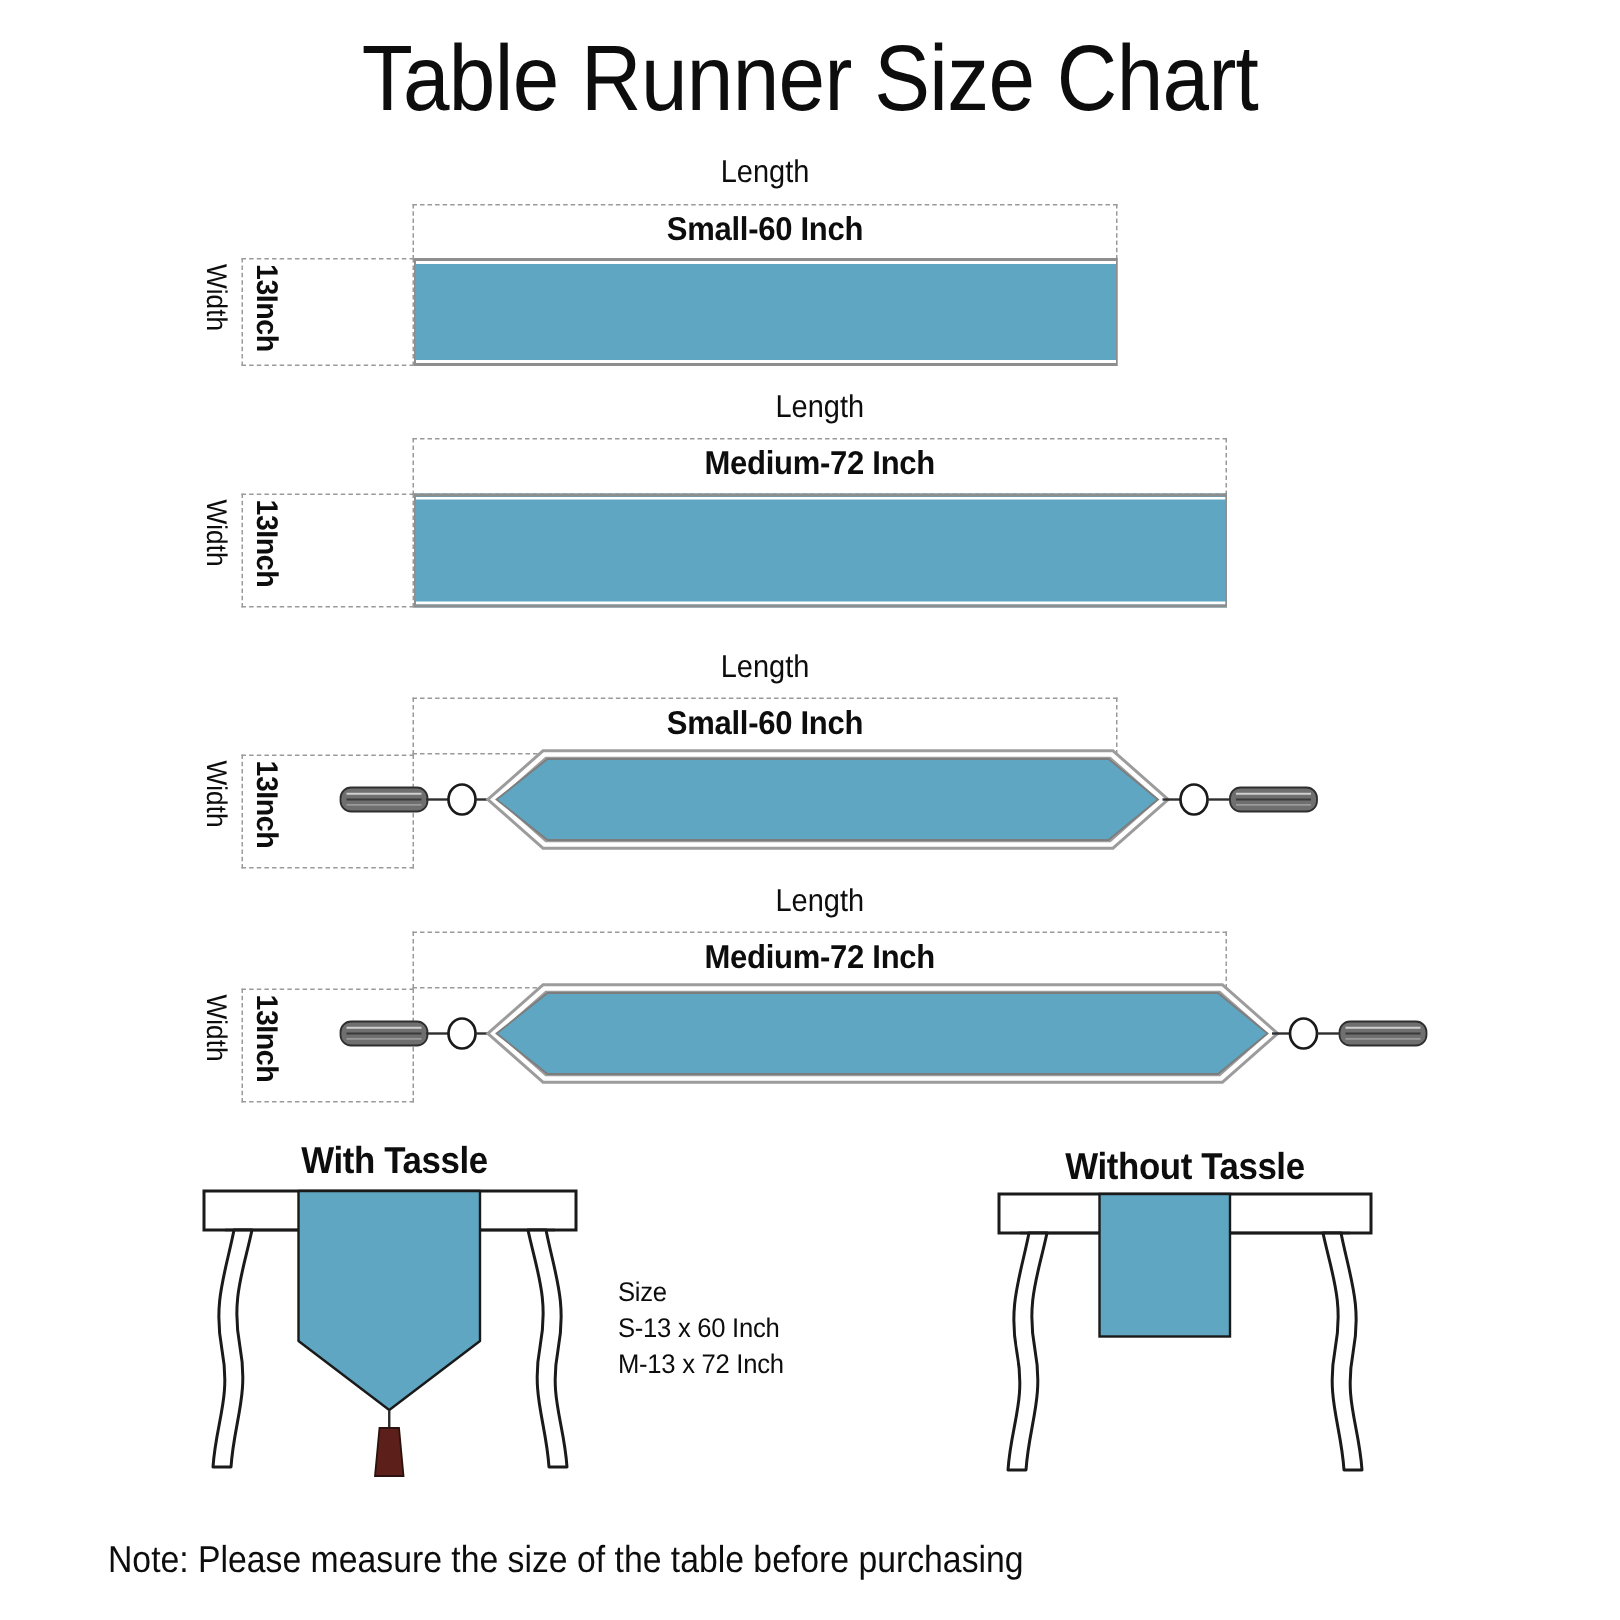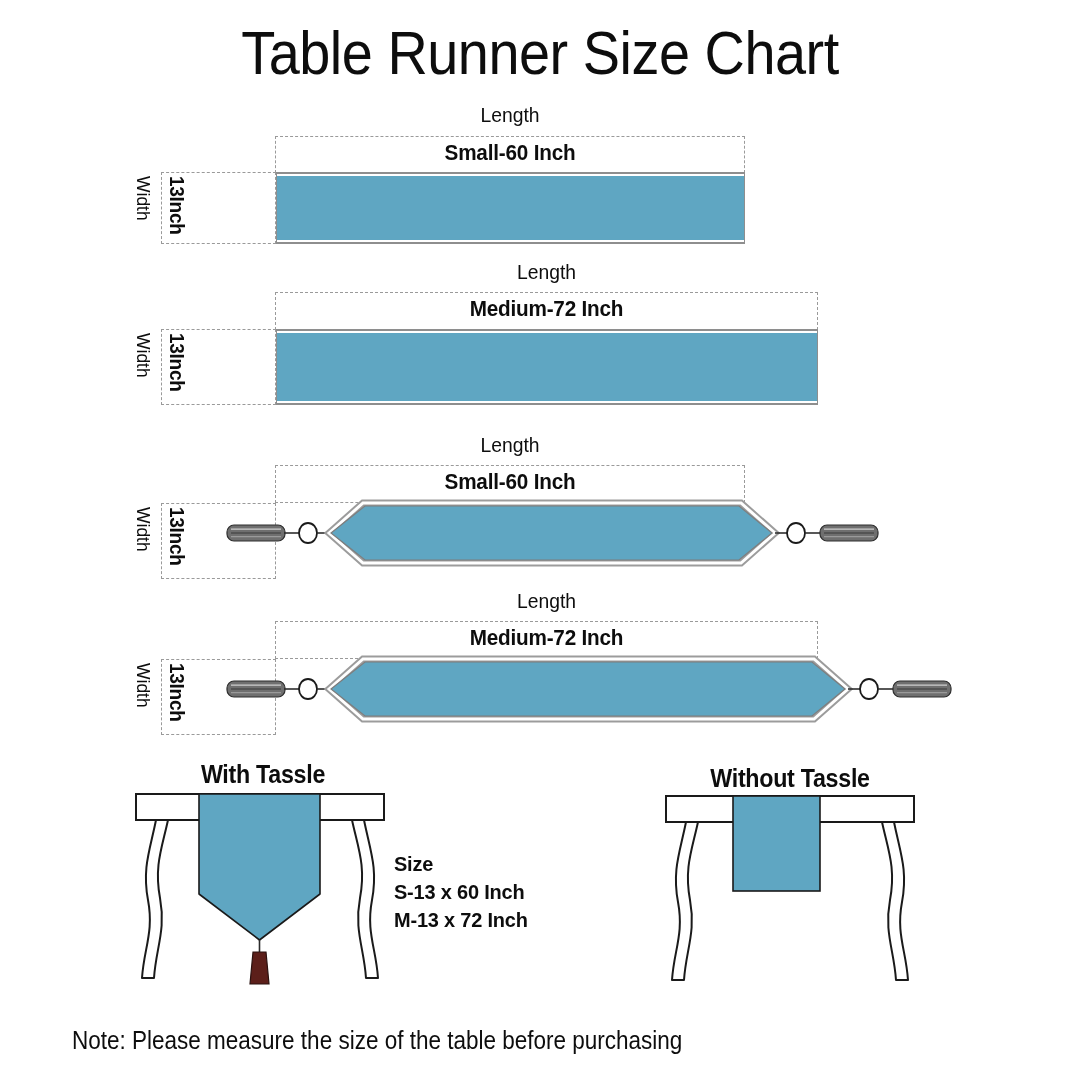--- a/index.html
+++ b/index.html
@@ -92,23 +92,23 @@
     font-size: 25px;
     font-weight: 700;
     letter-spacing: -0.3px;
     transform: scaleX(0.93);
     white-space: nowrap;
     text-align: center;
   }
 
   
   #size-block {
-    left: 394px; top: 850px;
-    font-size: 21px;
-    font-weight: 700;
+    left: 412px; top: 850px;
+    font-size: 18px;
+    font-weight: 400;
     line-height: 1.33;
     letter-spacing: -0.2px;
   }
   #size-block div { transform: scaleX(0.95); transform-origin: left center; white-space: nowrap; }
 
   
   #note {
     left: 72px; top: 1026px;
     font-size: 25px;
     font-weight: 400;

